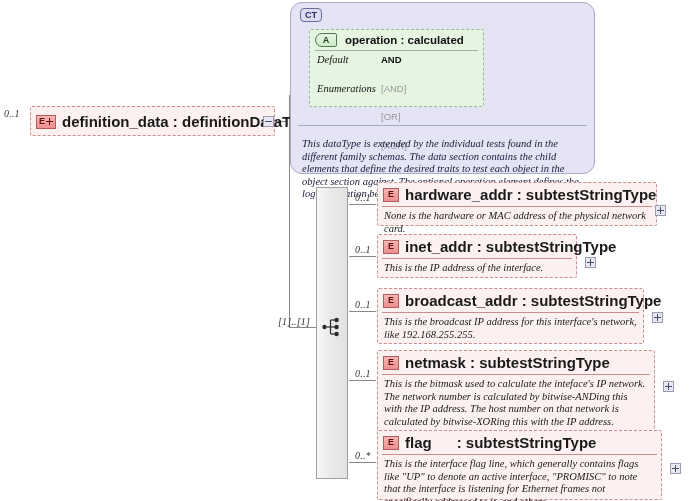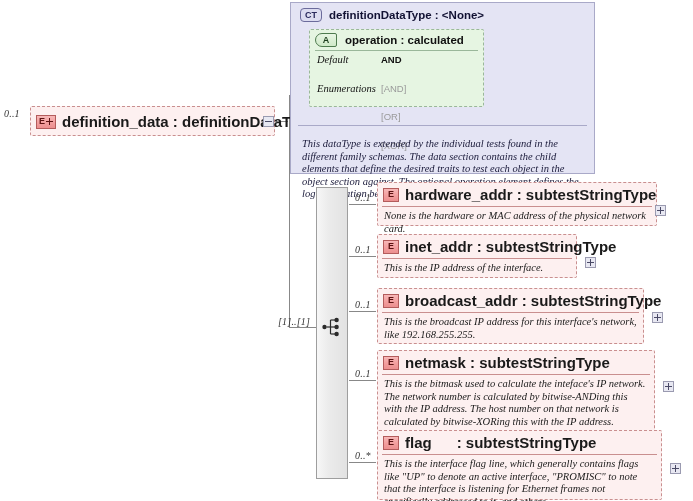--- a/index.html
+++ b/index.html
@@ -116,21 +116,21 @@
     font-size: 10.5px;
     line-height: 12.5px;
     color: #1a1a1a;
   }
 
   
   .ctbox {
     position: absolute;
     background: #e4e4f4;
     border: 1px solid #a9a9c8;
-    border-radius: 0;
+    border-radius: 12px;
   }
   .ctbox .cthead {
     display: flex;
     align-items: center;
     gap: 7px;
     padding: 5px 8px 3px 9px;
   }
   .cticon {
     width: 22px; height: 14px;
     border: 1px solid #6b6b9b;
@@ -258,21 +258,20 @@
 
   <div class="togglebtn" style="left:263px; top:116px;">
     <i></i>
   </div>
 
   <div class="ctbox" style="left:290px; top:2px; width:305px; height:172px;">
     <div class="cthead">
       <span class="cticon">
         <span>CT</span>
       </span>
-      <span class="cttitle">definitionDataType : &lt;None&gt;</span>
     </div>
 
     <div class="attrbox" style="left:18px; top:26px; width:175px; height:78px;">
       <div class="ahead">
         <span class="aicon">
           <span>A</span>
         </span>
         <span class="atitle">operation : calculated</span>
       </div>
       <div class="atable">

